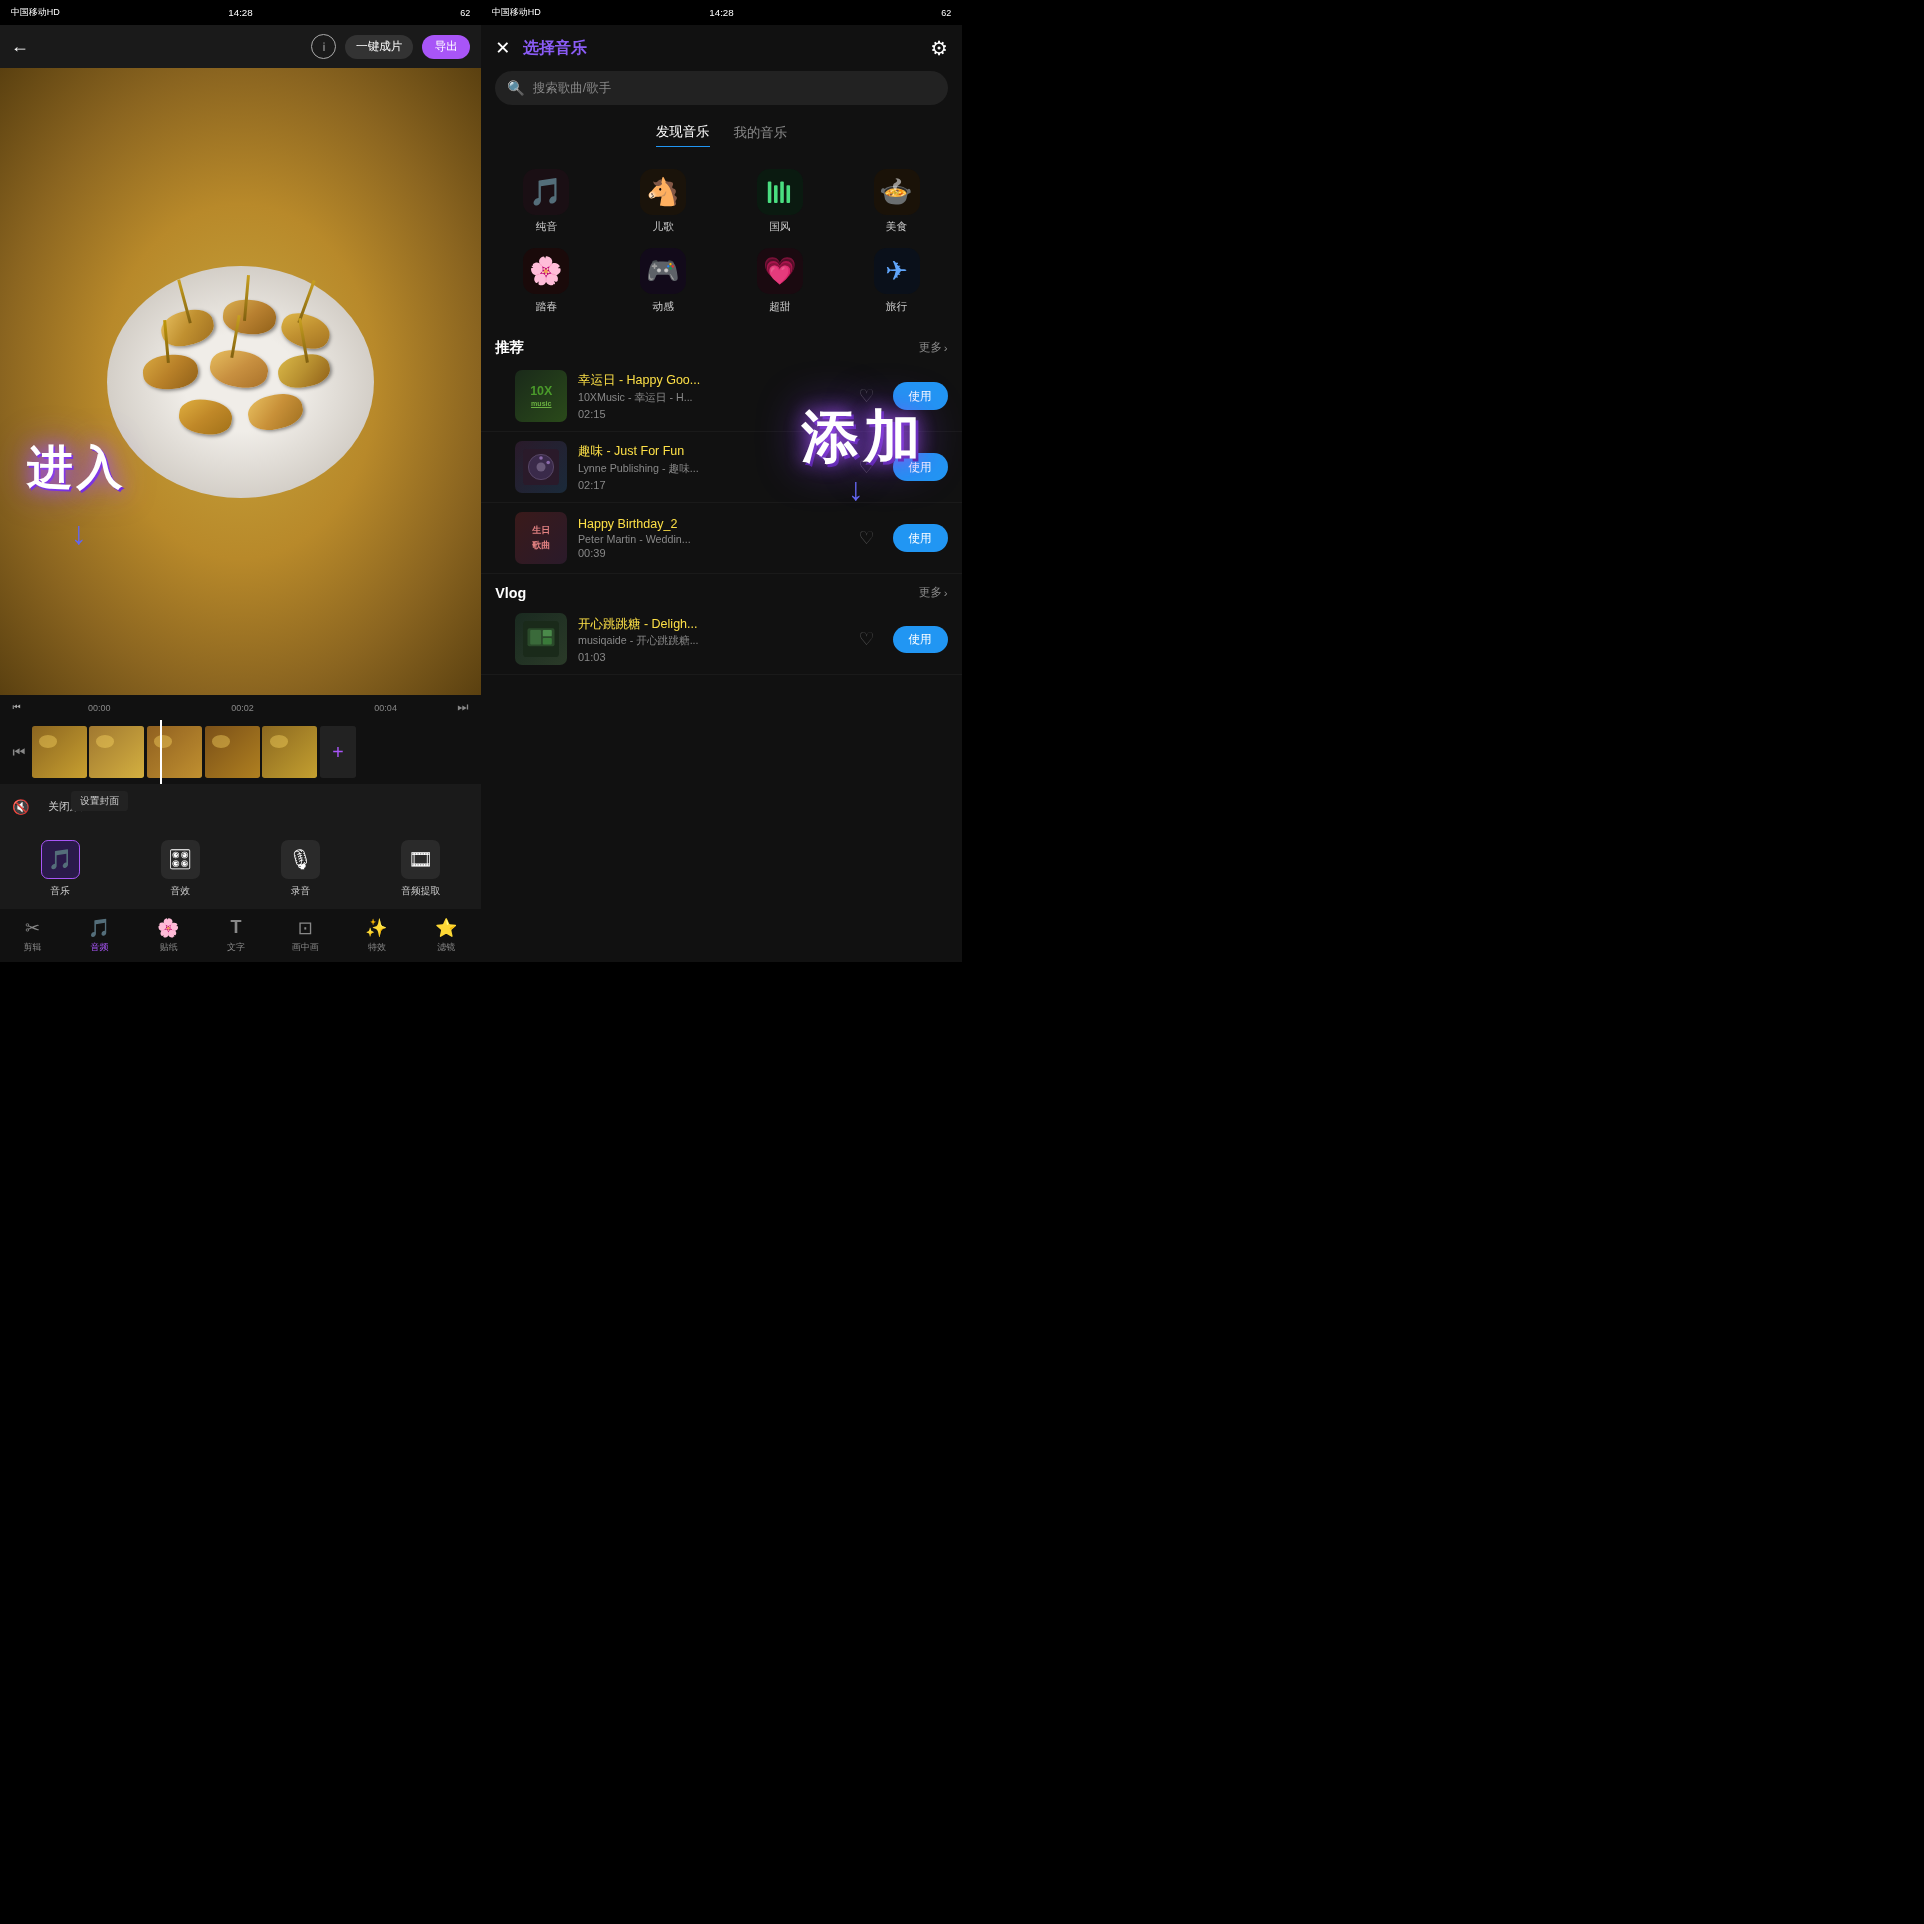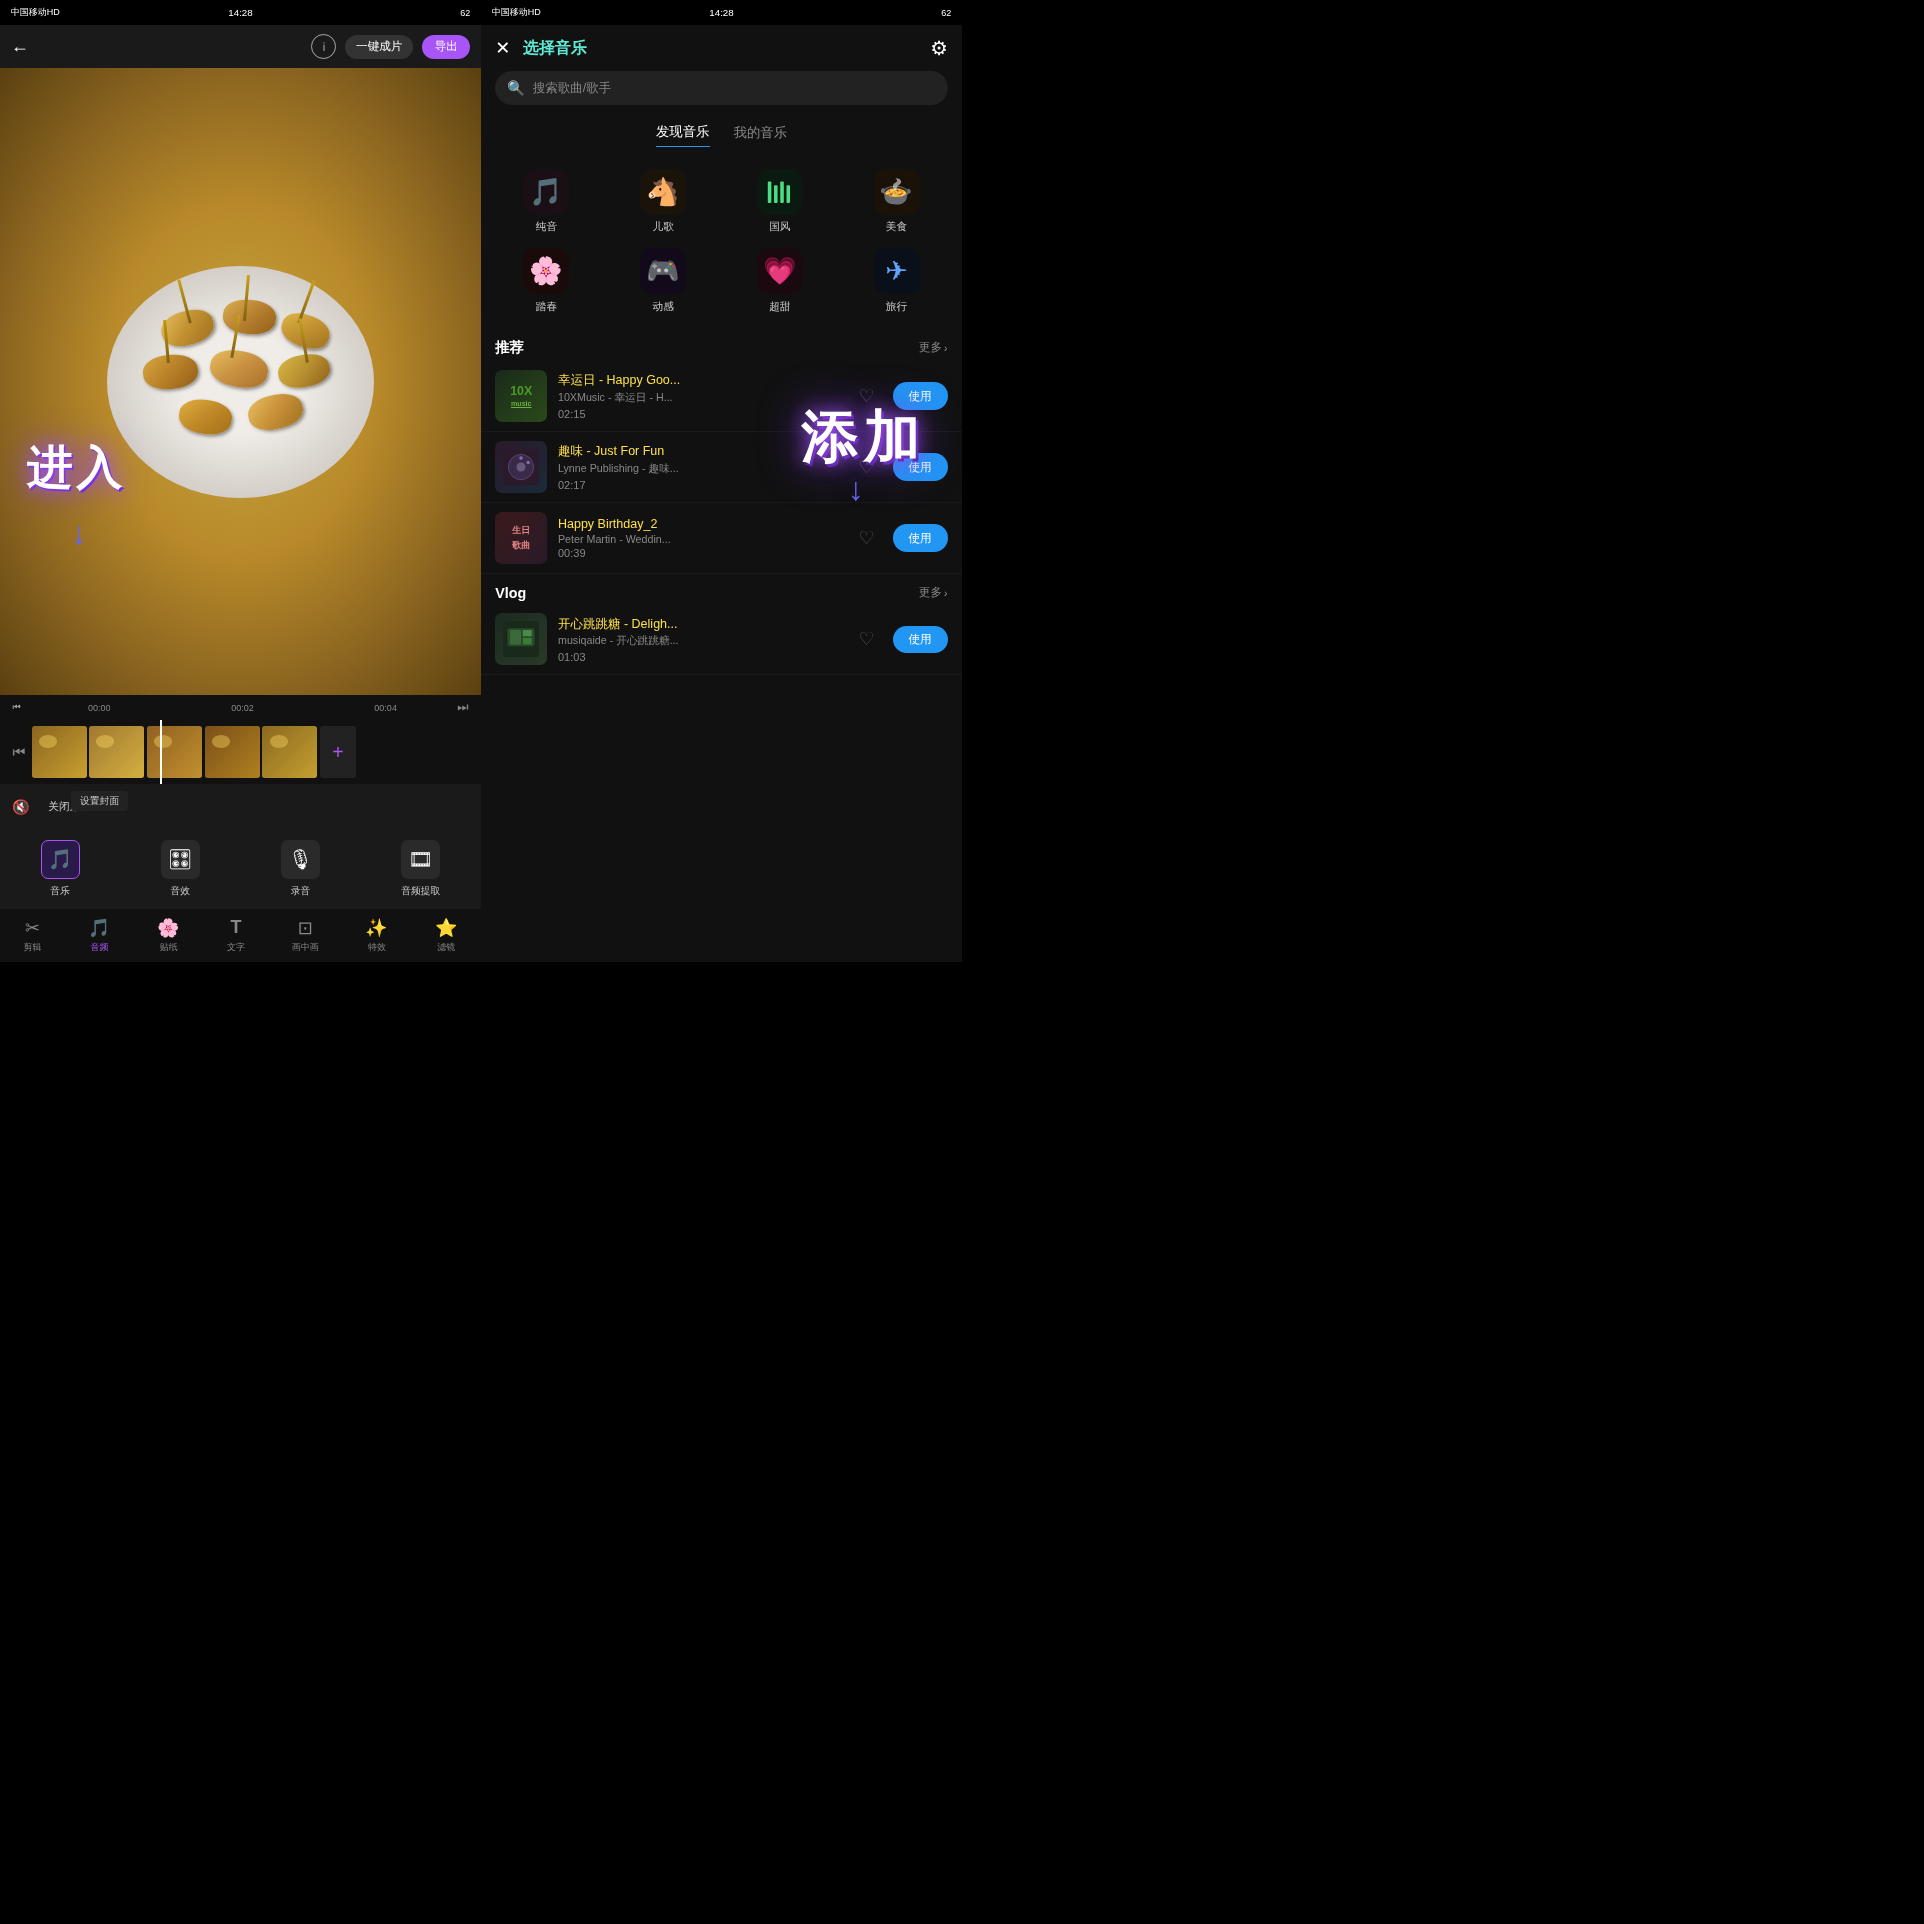--- a/index.html
+++ b/index.html
@@ -320,21 +320,21 @@
     
     .right-top {
       height: 46px;
       background: #111;
       display: flex;
       align-items: center;
       padding: 0 14.3px;
       flex-shrink: 0;
     }
     .close-btn { font-size: 18px; color: #fff; margin-right: 12.5px; }
-    .page-title { color: #5eead4; font-size: 16px; font-weight: 600; }
+    .page-title { color: #8b5cf6; font-size: 16px; font-weight: 600; }
     .settings-btn { margin-left: auto; font-size: 19.6px; color: #fff; }
 
     
     .search-bar {
       height: 41px;
       background: #111;
       padding: 0 14.3px 7.1px;
       flex-shrink: 0;
     }
     .search-input-wrap {
@@ -431,20 +431,21 @@
     }
     .music-thumb {
       width: 52px; height: 52px;
       border-radius: 7.1px;
       flex-shrink: 0;
       display: flex; align-items: center; justify-content: center;
       font-size: 9.8px;
       font-weight: 700;
       overflow: hidden;
       position: relative;
+      margin-left: 20px;
     }
     .music-info { flex: 1; overflow: hidden; }
     .music-name { color: #fde047; font-size: 12.5px; font-weight: 500; white-space: nowrap; overflow: hidden; text-overflow: ellipsis; }
     .music-sub { color: #888; font-size: 10.7px; white-space: nowrap; overflow: hidden; text-overflow: ellipsis; margin-top: 1.8px; }
     .music-duration { color: #888; font-size: 11px; margin-top: 2.7px; }
     .like-btn { font-size: 18px; color: #555; margin-right: 7.1px; }
     .use-btn {
       background: #2196f3;
       color: #fff;
       border-radius: 18px;

